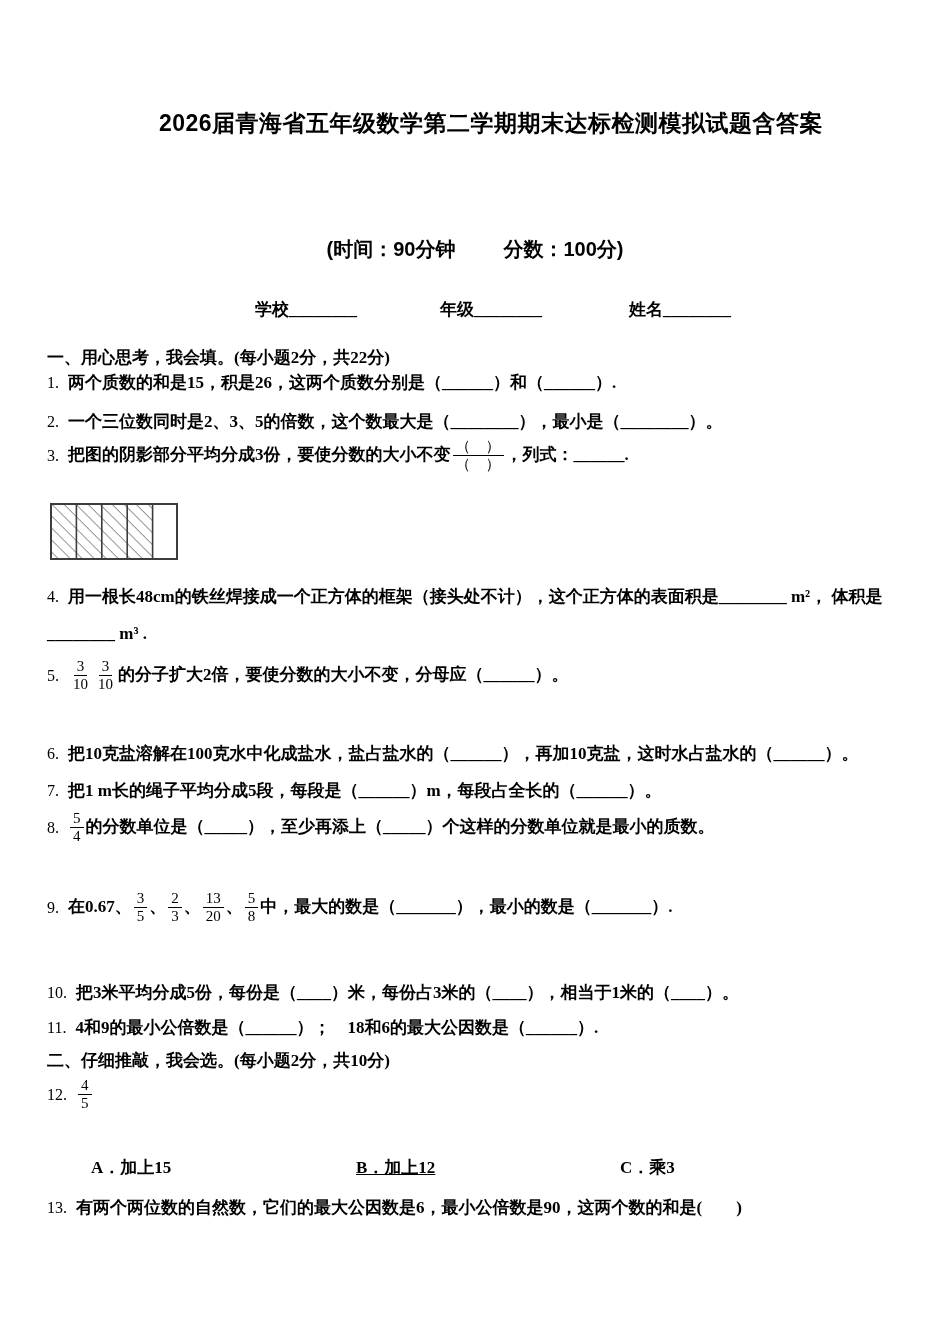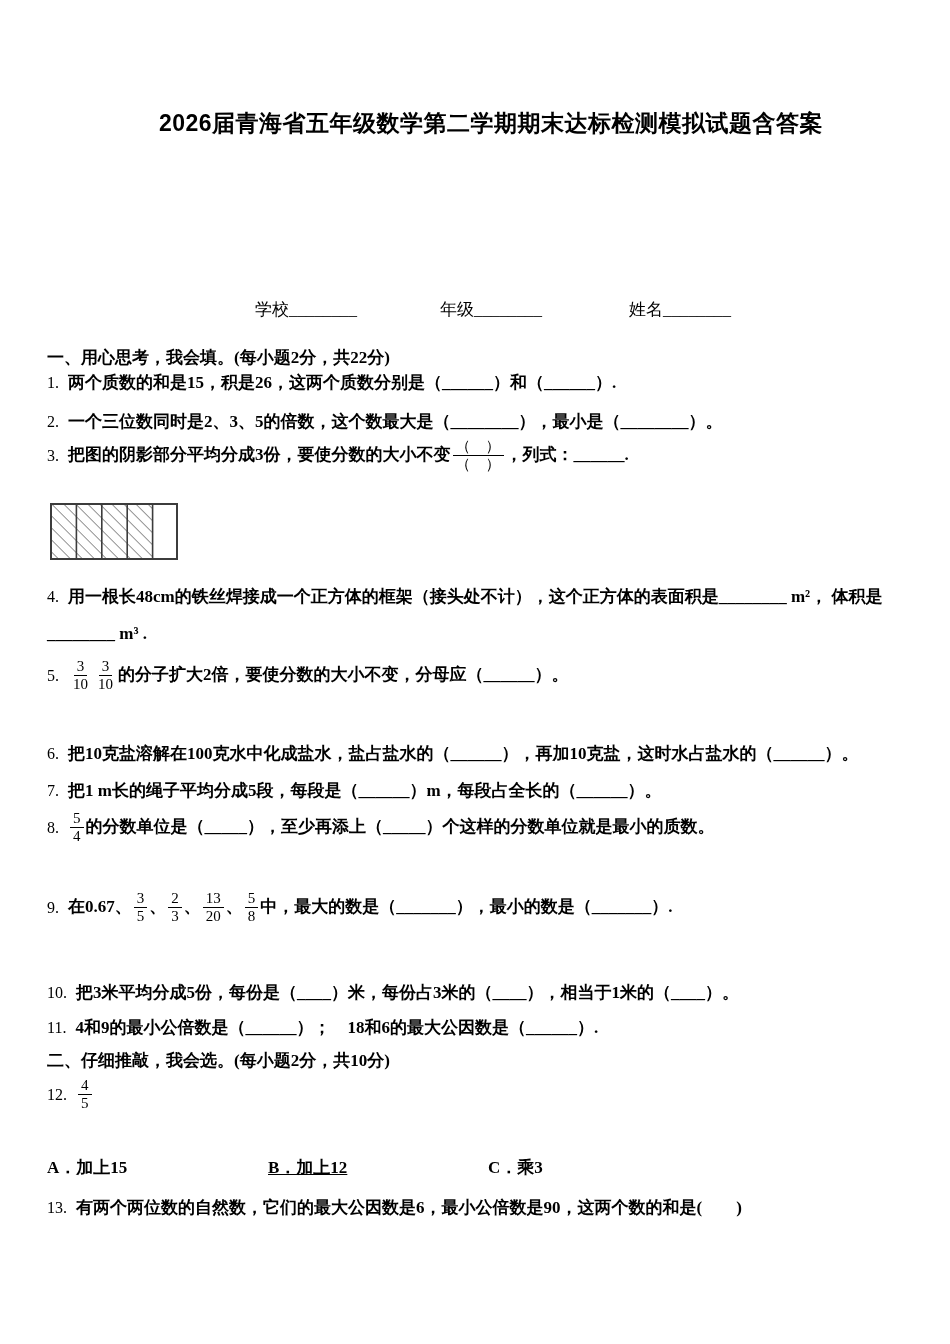--- a/index.html
+++ b/index.html
@@ -3,45 +3,48 @@
 <meta charset="utf-8">
 <style>
   html,body{margin:0;padding:0;background:#fff;}
   .page{position:relative;width:950px;height:1344px;background:#ffffff;overflow:hidden;
         font-family:"Liberation Serif",serif;color:#000;}
   .title{position:absolute;top:108px;left:0;width:100%;text-align:center;
          font-size:23px;font-weight:bold;font-family:"Liberation Sans",sans-serif;letter-spacing:0.5px;padding-left:16px;}
   .meta{position:absolute;top:236px;left:0;width:100%;text-align:center;
         font-size:20px;font-weight:bold;font-family:"Liberation Sans",sans-serif;}
   .meta .gap{margin-left:48px;}
-  .idline{position:absolute;top:298px;left:0;width:100%;height:24px;font-size:17px;font-weight:normal;}
+  .idline{position:absolute;top:298px;left:0;width:100%;height:24px;font-size:17px;font-weight:bold;}
   .idline span{position:absolute;white-space:nowrap;}
   .id-school{left:255px;} .id-grade{left:440px;} .id-name{left:585px;margin-left:44px;}
   .line{position:absolute;left:47px;right:45px;font-size:17px;font-weight:bold;line-height:1.45;}
   .sec{font-weight:bold;}
   .qnum{font-weight:normal;font-size:16px;margin-right:9px;}
   .fline{display:flex;align-items:center;flex-wrap:wrap;}
   .fline>span{white-space:pre-wrap;}
   .frac{display:inline-flex;flex-direction:column;align-items:center;justify-content:center;
         font-weight:normal;font-size:15px;line-height:1.15;margin:0 2px;vertical-align:middle;}
   .frac .fn{display:block;border-bottom:1px solid #000;padding:0 3px;text-align:center;}
   .frac .fd{display:block;padding:0 3px;text-align:center;}
   .figure{position:absolute;top:503px;left:50px;}
   .wrap2{line-height:2.2;}
   .opts{display:flex;}
-  .opts span{display:inline-block;}
+  .opts span{display:inline-block;margin-left:44px;}
   .opt-a{width:221px;} .opt-b{width:220px;text-decoration:underline;}
 </style>
 </head>
 <body>
 
 <div class="page">
 
   <div class="title">2026届青海省五年级数学第二学期期末达标检测模拟试题含答案</div>
 
+  <div class="meta">
+    <span>(时间：90分钟</span><span class="gap">分数：100分)</span>
+  </div>
 
   <div class="idline">
     <span class="id-school">学校________</span>
     <span class="id-grade">年级________</span>
     <span class="id-name">姓名________</span>
   </div>
 
   <div class="line sec" style="top:346px">一、用心思考，我会填。(每小题2分，共22分)</div>
 
   <div class="line" style="top:371px"><span class="qnum">1.</span><span>两个质数的和是15，积是26，这两个质数分别是（______）和（______）.</span></div>

